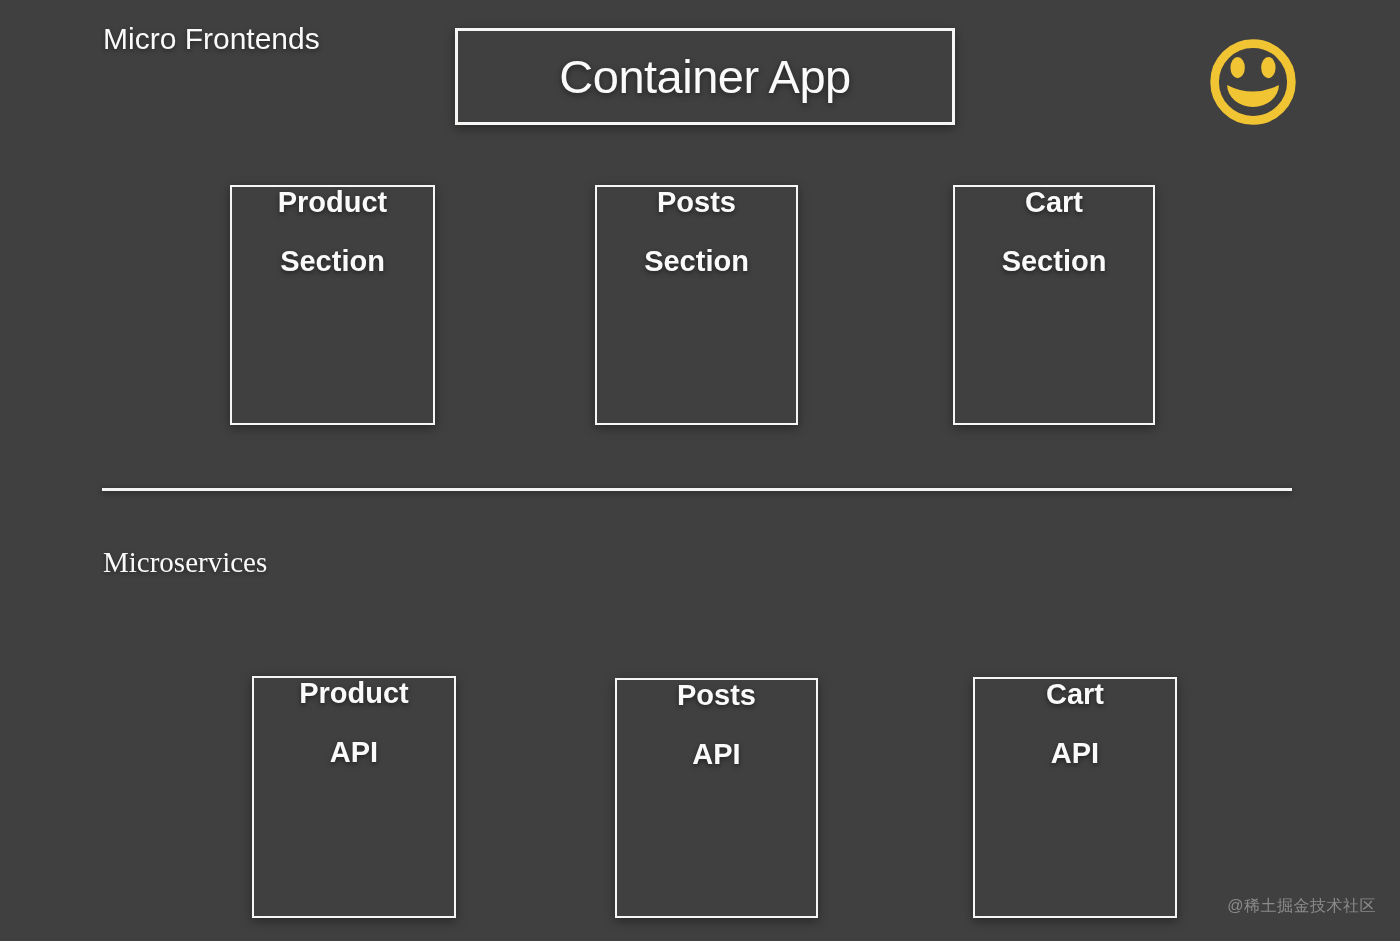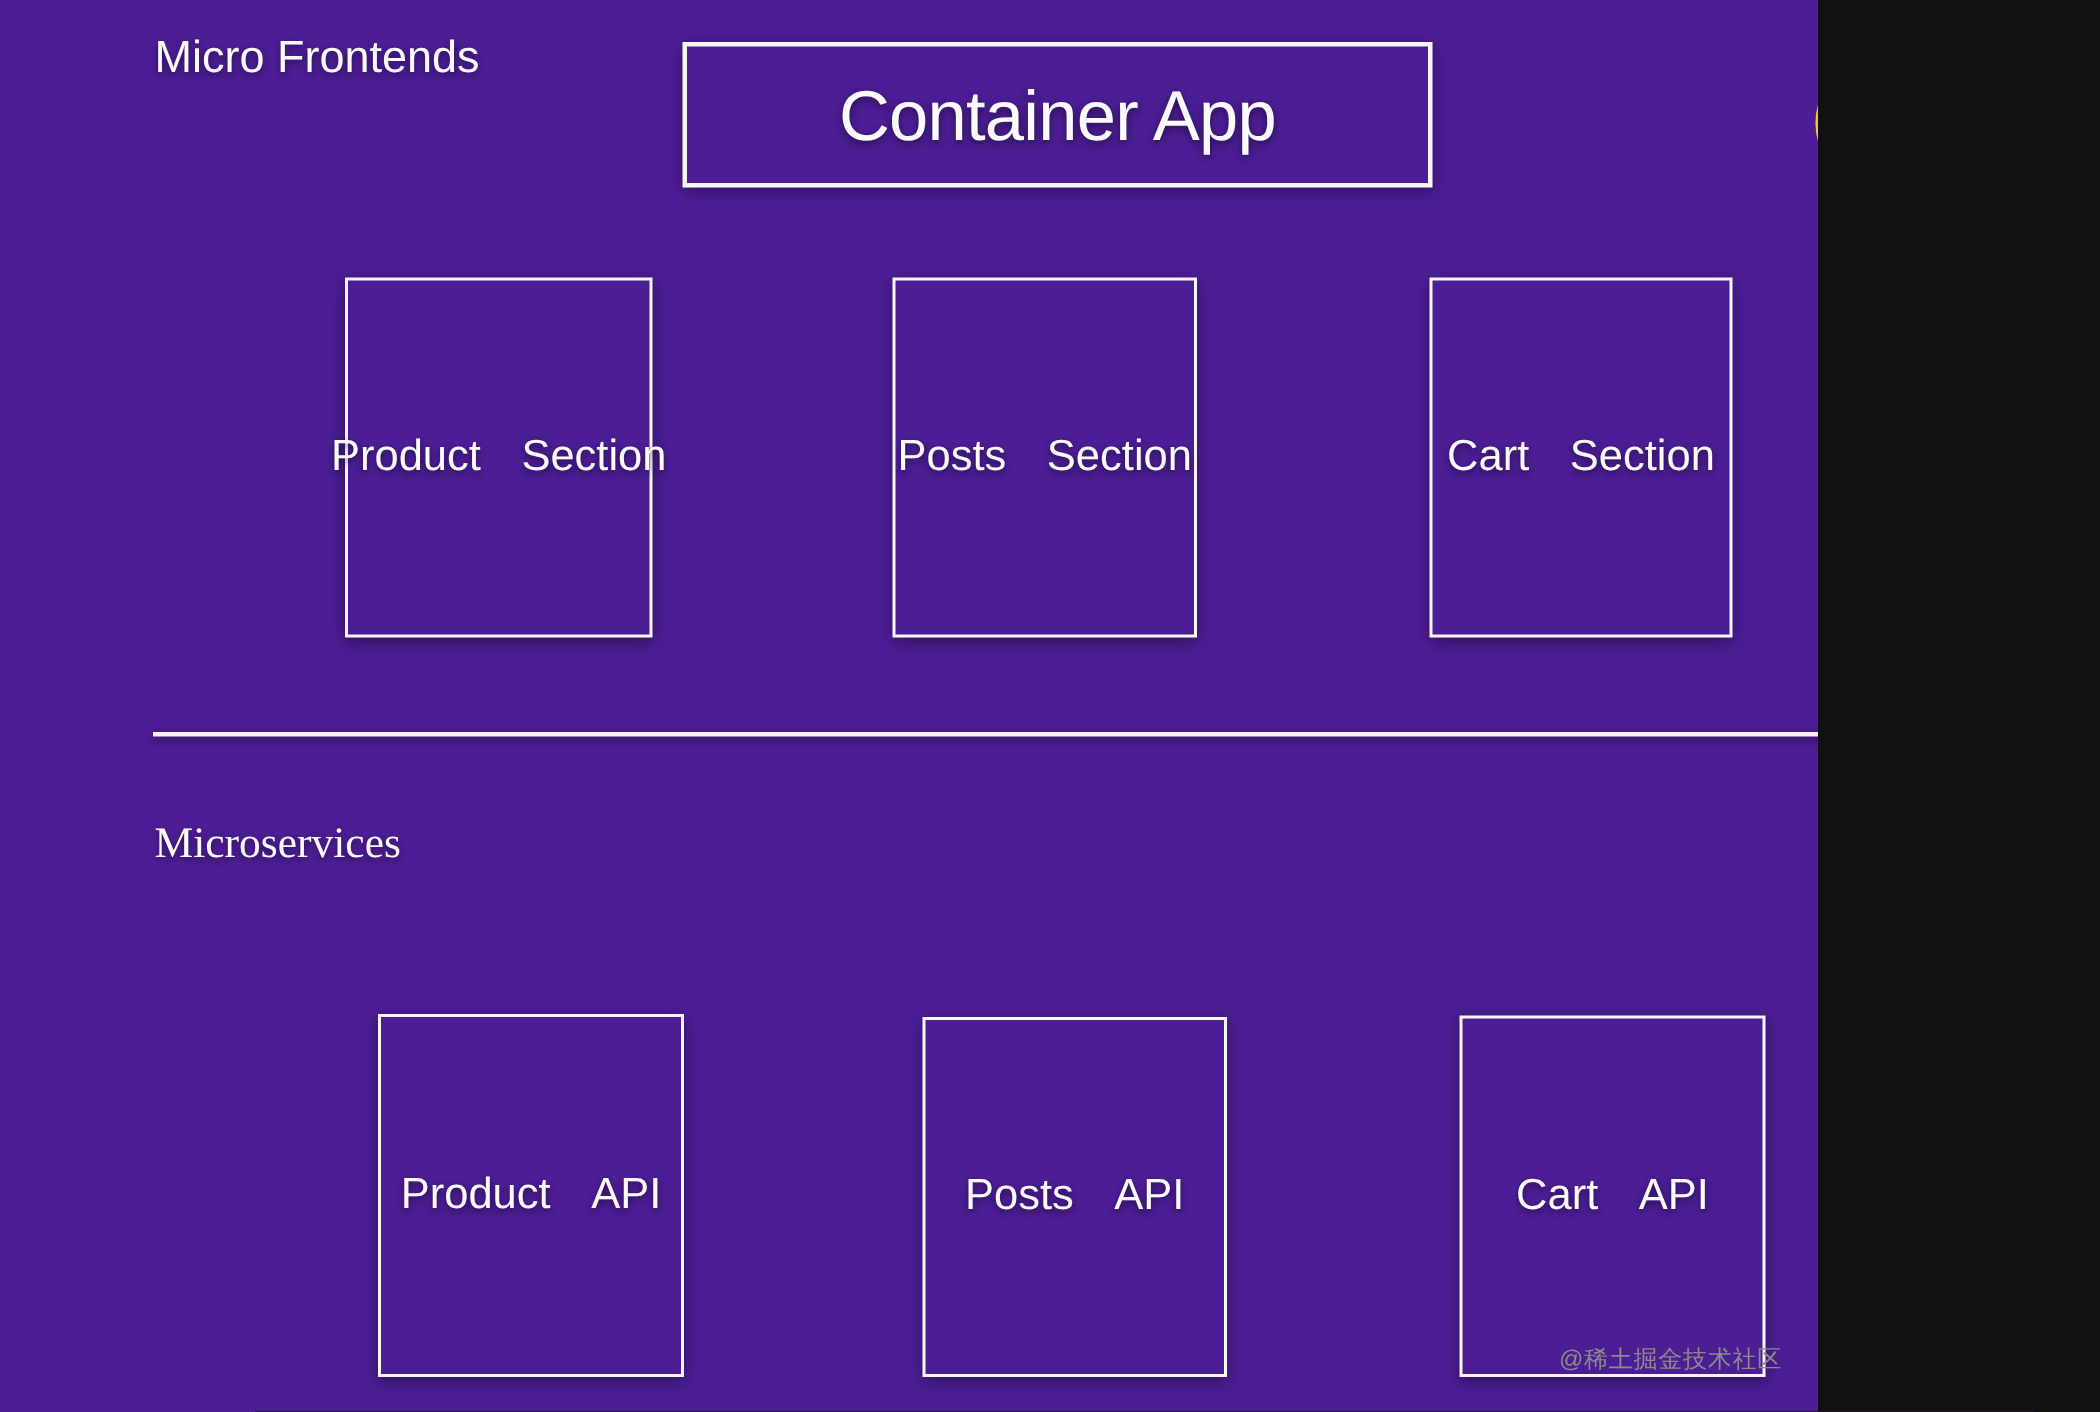--- a/index.html
+++ b/index.html
@@ -2,23 +2,23 @@
 <html><head>
 <meta charset="utf-8">
 <style>
   html, body {
     margin: 0;
     padding: 0;
     background: #111;
   }
   #canvas {
     position: relative;
-    width: 1212px;
+    width: 1400px;
     height: 941px;
-    background: #4c1d95;
+    background: #404040;
     overflow: hidden;
     font-family: "Liberation Sans", "DejaVu Sans", sans-serif;
     color: #fafafa;
   }
   .section-label {
     position: absolute;
     font-size: 30px;
     font-weight: 400;
     color: #fafafa;
     text-shadow: 0 2px 5px rgba(0,0,0,0.45);
@@ -37,25 +37,26 @@
     font-size: 47px;
     letter-spacing: -0.5px;
     text-shadow: 0 2px 6px rgba(0,0,0,0.5);
     white-space: nowrap;
   }
   .node-box {
     position: absolute;
     border: 2.5px solid #f6f6f4;
     box-sizing: border-box;
     display: flex;
-    flex-direction: row;
+    flex-direction: column;
     align-items: center;
-    justify-content: center;
+    justify-content: flex-start;
     gap: 27px;
     box-shadow: 0 3px 10px rgba(0,0,0,0.40);
+    font-weight: bold;
   }
   .node-box .node-line {
     font-size: 29px;
     line-height: 1.1;
     text-shadow: 0 2px 5px rgba(0,0,0,0.5);
     white-space: nowrap;
   }
   #divider {
     position: absolute;
     left: 102px;

